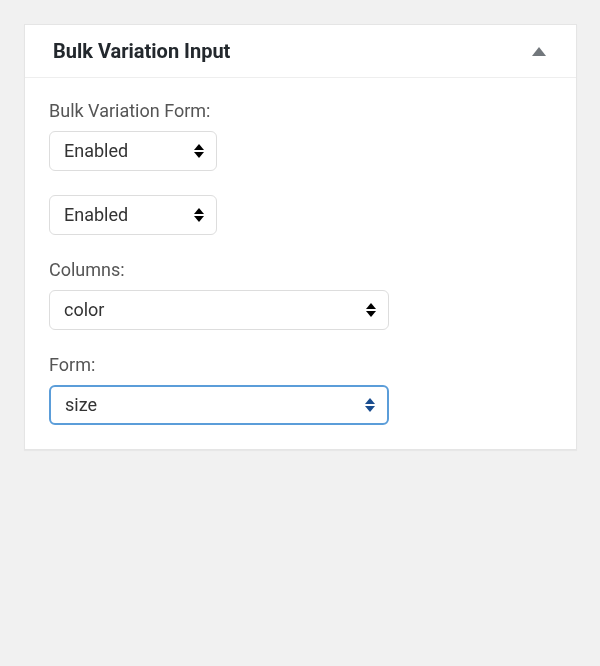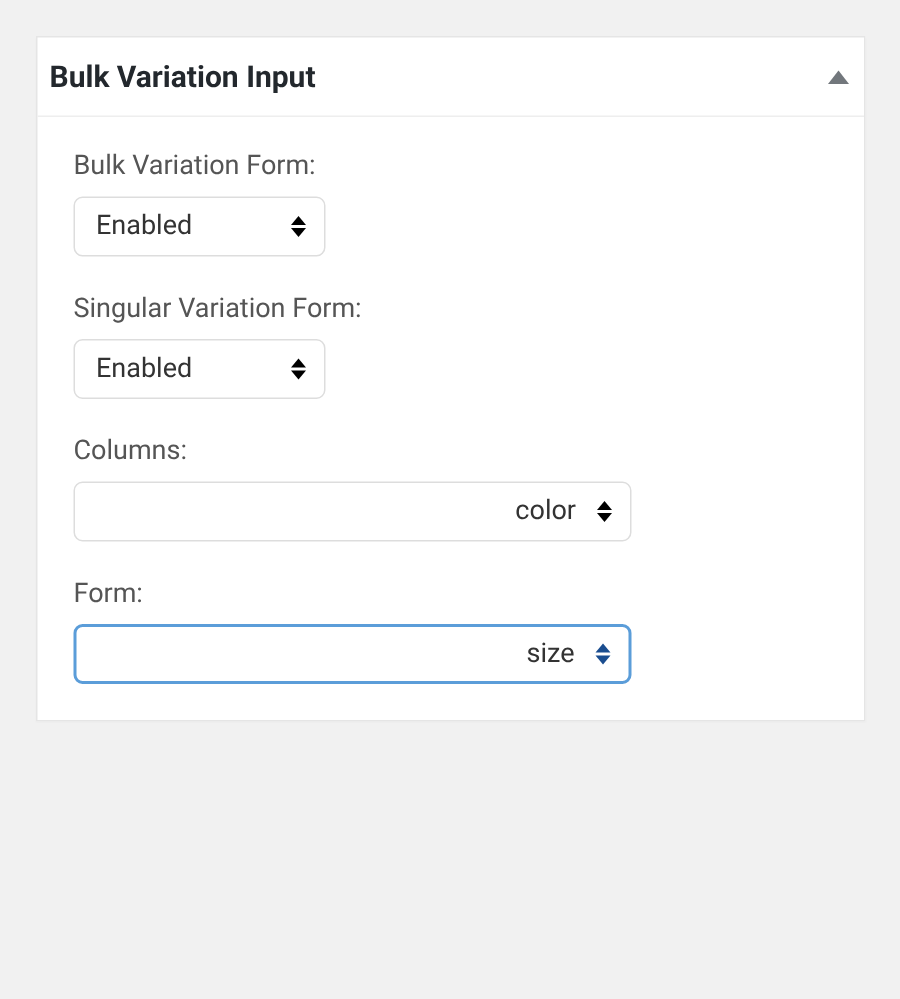--- a/index.html
+++ b/index.html
@@ -17,21 +17,21 @@
     .metabox {
       background: #fff;
       border: 1px solid #e5e5e5;
       box-shadow: 0 1px 1px rgba(0,0,0,0.04);
       width: 553px;
     }
     .metabox-header {
       display: flex;
       align-items: center;
       justify-content: space-between;
-      padding: 14px 8px;
+      padding: 14px 28px;
       border-bottom: 1px solid #eee;
     }
     .metabox-title {
       font-size: 20px;
       font-weight: 700;
       color: #23282d;
     }
     .toggle-icon {
       width: 0;
       height: 0;
@@ -61,22 +61,21 @@
       display: inline-block;
       border: 1px solid #ddd;
       border-radius: 6px;
       background: #fff;
       height: 40px;
     }
     .select-wrap.small {
       width: 168px;
     }
     .select-wrap.large {
-      width: 372px;
-      text-align: right;
+      width: 340px;
     }
     .select-wrap.focused {
       border: 2px solid #5b9dd9;
       box-shadow: 0 0 0 0 rgba(91,157,217,0.3);
     }
     .select-value {
       display: block;
       padding: 0 36px 0 14px;
       line-height: 38px;
       font-size: 18px;
@@ -132,21 +131,20 @@
       <div class="select-wrap small">
         <span class="select-value">Enabled</span>
         <span class="select-arrows">
           <span class="arrow-up"></span>
           <span class="arrow-down"></span>
         </span>
       </div>
     </div>
 
     <div class="field-group">
-      <label class="field-label">Singular Variation Form:</label>
       <div class="select-wrap small">
         <span class="select-value">Enabled</span>
         <span class="select-arrows">
           <span class="arrow-up"></span>
           <span class="arrow-down"></span>
         </span>
       </div>
     </div>
 
     <div class="field-group">

